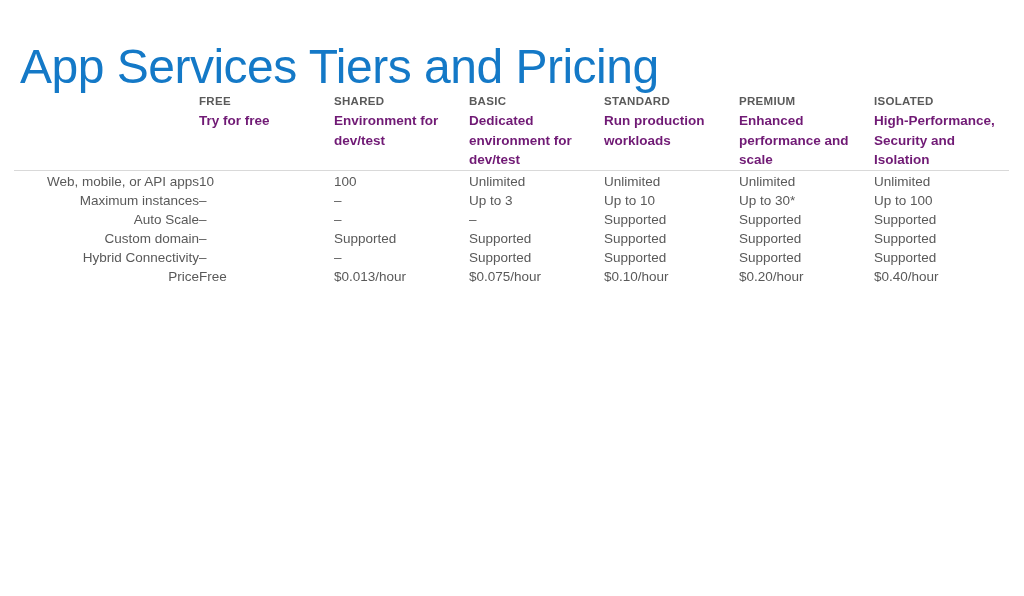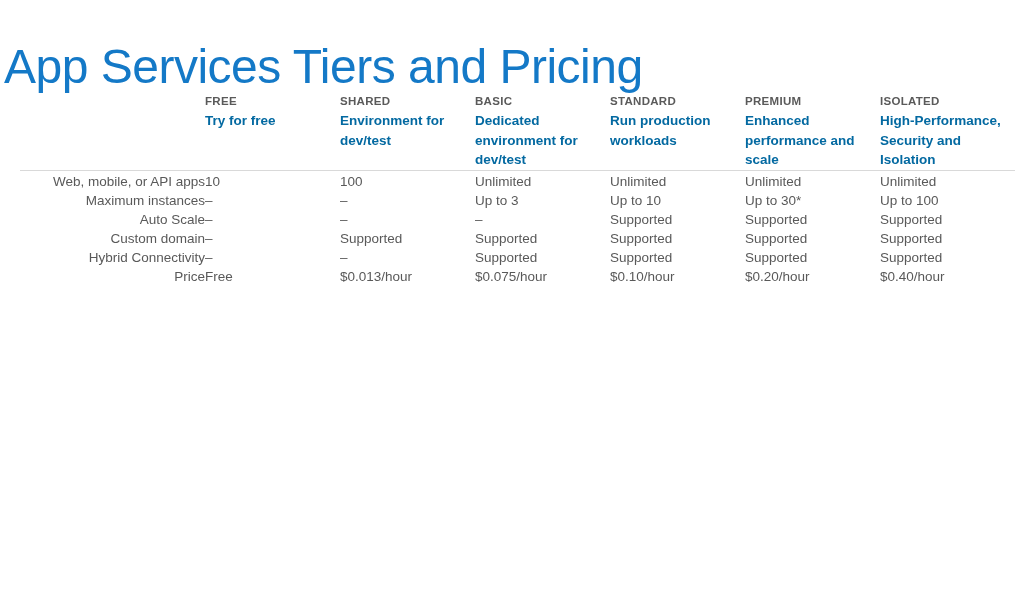--- a/index.html
+++ b/index.html
@@ -19,34 +19,34 @@
   .page {
     position: relative;
     width: 1024px;
     height: 596px;
     background: #ffffff;
   }
 
   
   .title {
     position: absolute;
-    left: 4px;
+    left: 20px;
     top: 2px;
     font-size: 48px;
     line-height: 66px;
     font-weight: 400;
     letter-spacing: -0.5px;
     color: #1479c7;
     white-space: nowrap;
   }
 
   
   .pricing-table {
     position: absolute;
-    left: 20px;
+    left: 14px;
     top: 92px;
     width: 995px;
     border-collapse: collapse;
     table-layout: fixed;
   }
 
   .pricing-table col.c-label { width: 185px; }
   .pricing-table col.c-tier  { width: 135px; }
 
   .pricing-table th,
@@ -73,21 +73,21 @@
     font-weight: 700;
     letter-spacing: 0.3px;
     color: #5a5a5a;
     text-transform: uppercase;
   }
   .tier-desc {
     display: block;
     font-size: 13.5px;
     line-height: 19.5px;
     font-weight: 700;
-    color: #0369a1;
+    color: #701a75;
   }
 
   
   thead tr.head-rule th {
     height: 1px;
     padding: 0;
     border-top: 1.5px solid #d9d9d9;
   }
 
   

